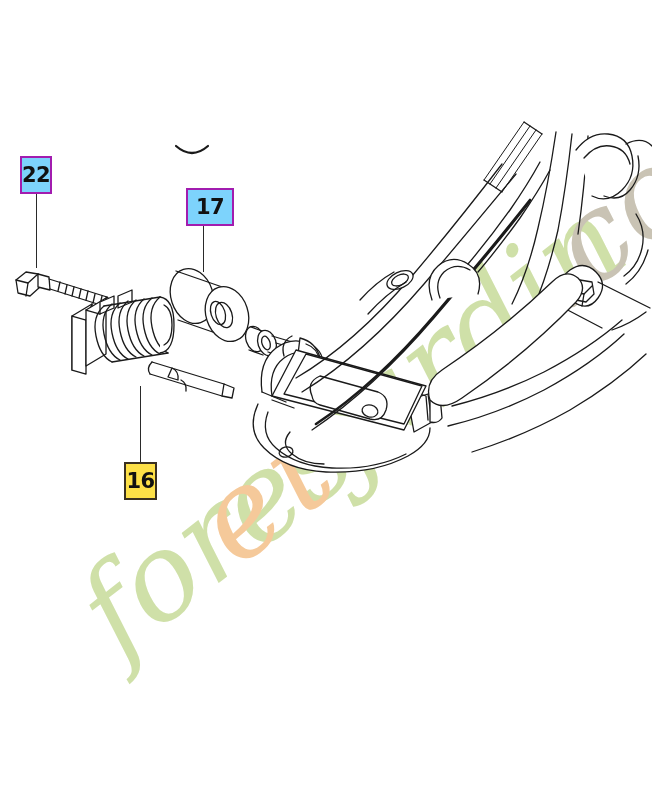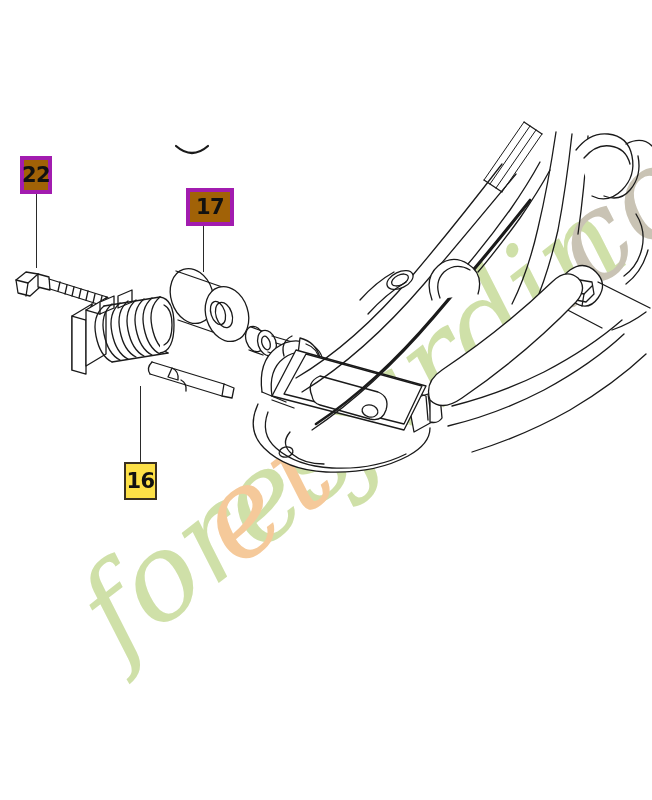--- a/index.html
+++ b/index.html
@@ -39,22 +39,22 @@
     justify-content: center;
     font-family: "DejaVu Sans", sans-serif;
     font-weight: bold;
     font-size: 21px;
     line-height: 1;
     letter-spacing: -0.5px;
     color: #111111;
     user-select: none;
   }
   .callout.plain {
-    background: #a16207;
-    border: 4px solid #a21caf;
+    background: #7dd3fc;
+    border: 2px solid #a21caf;
   }
   .callout.highlight {
     background: #fde047;
     border: 2px solid #3a3020;
   }
   .leader {
     position: absolute;
     background: #2a2a2a;
     width: 1.4px;
   }

